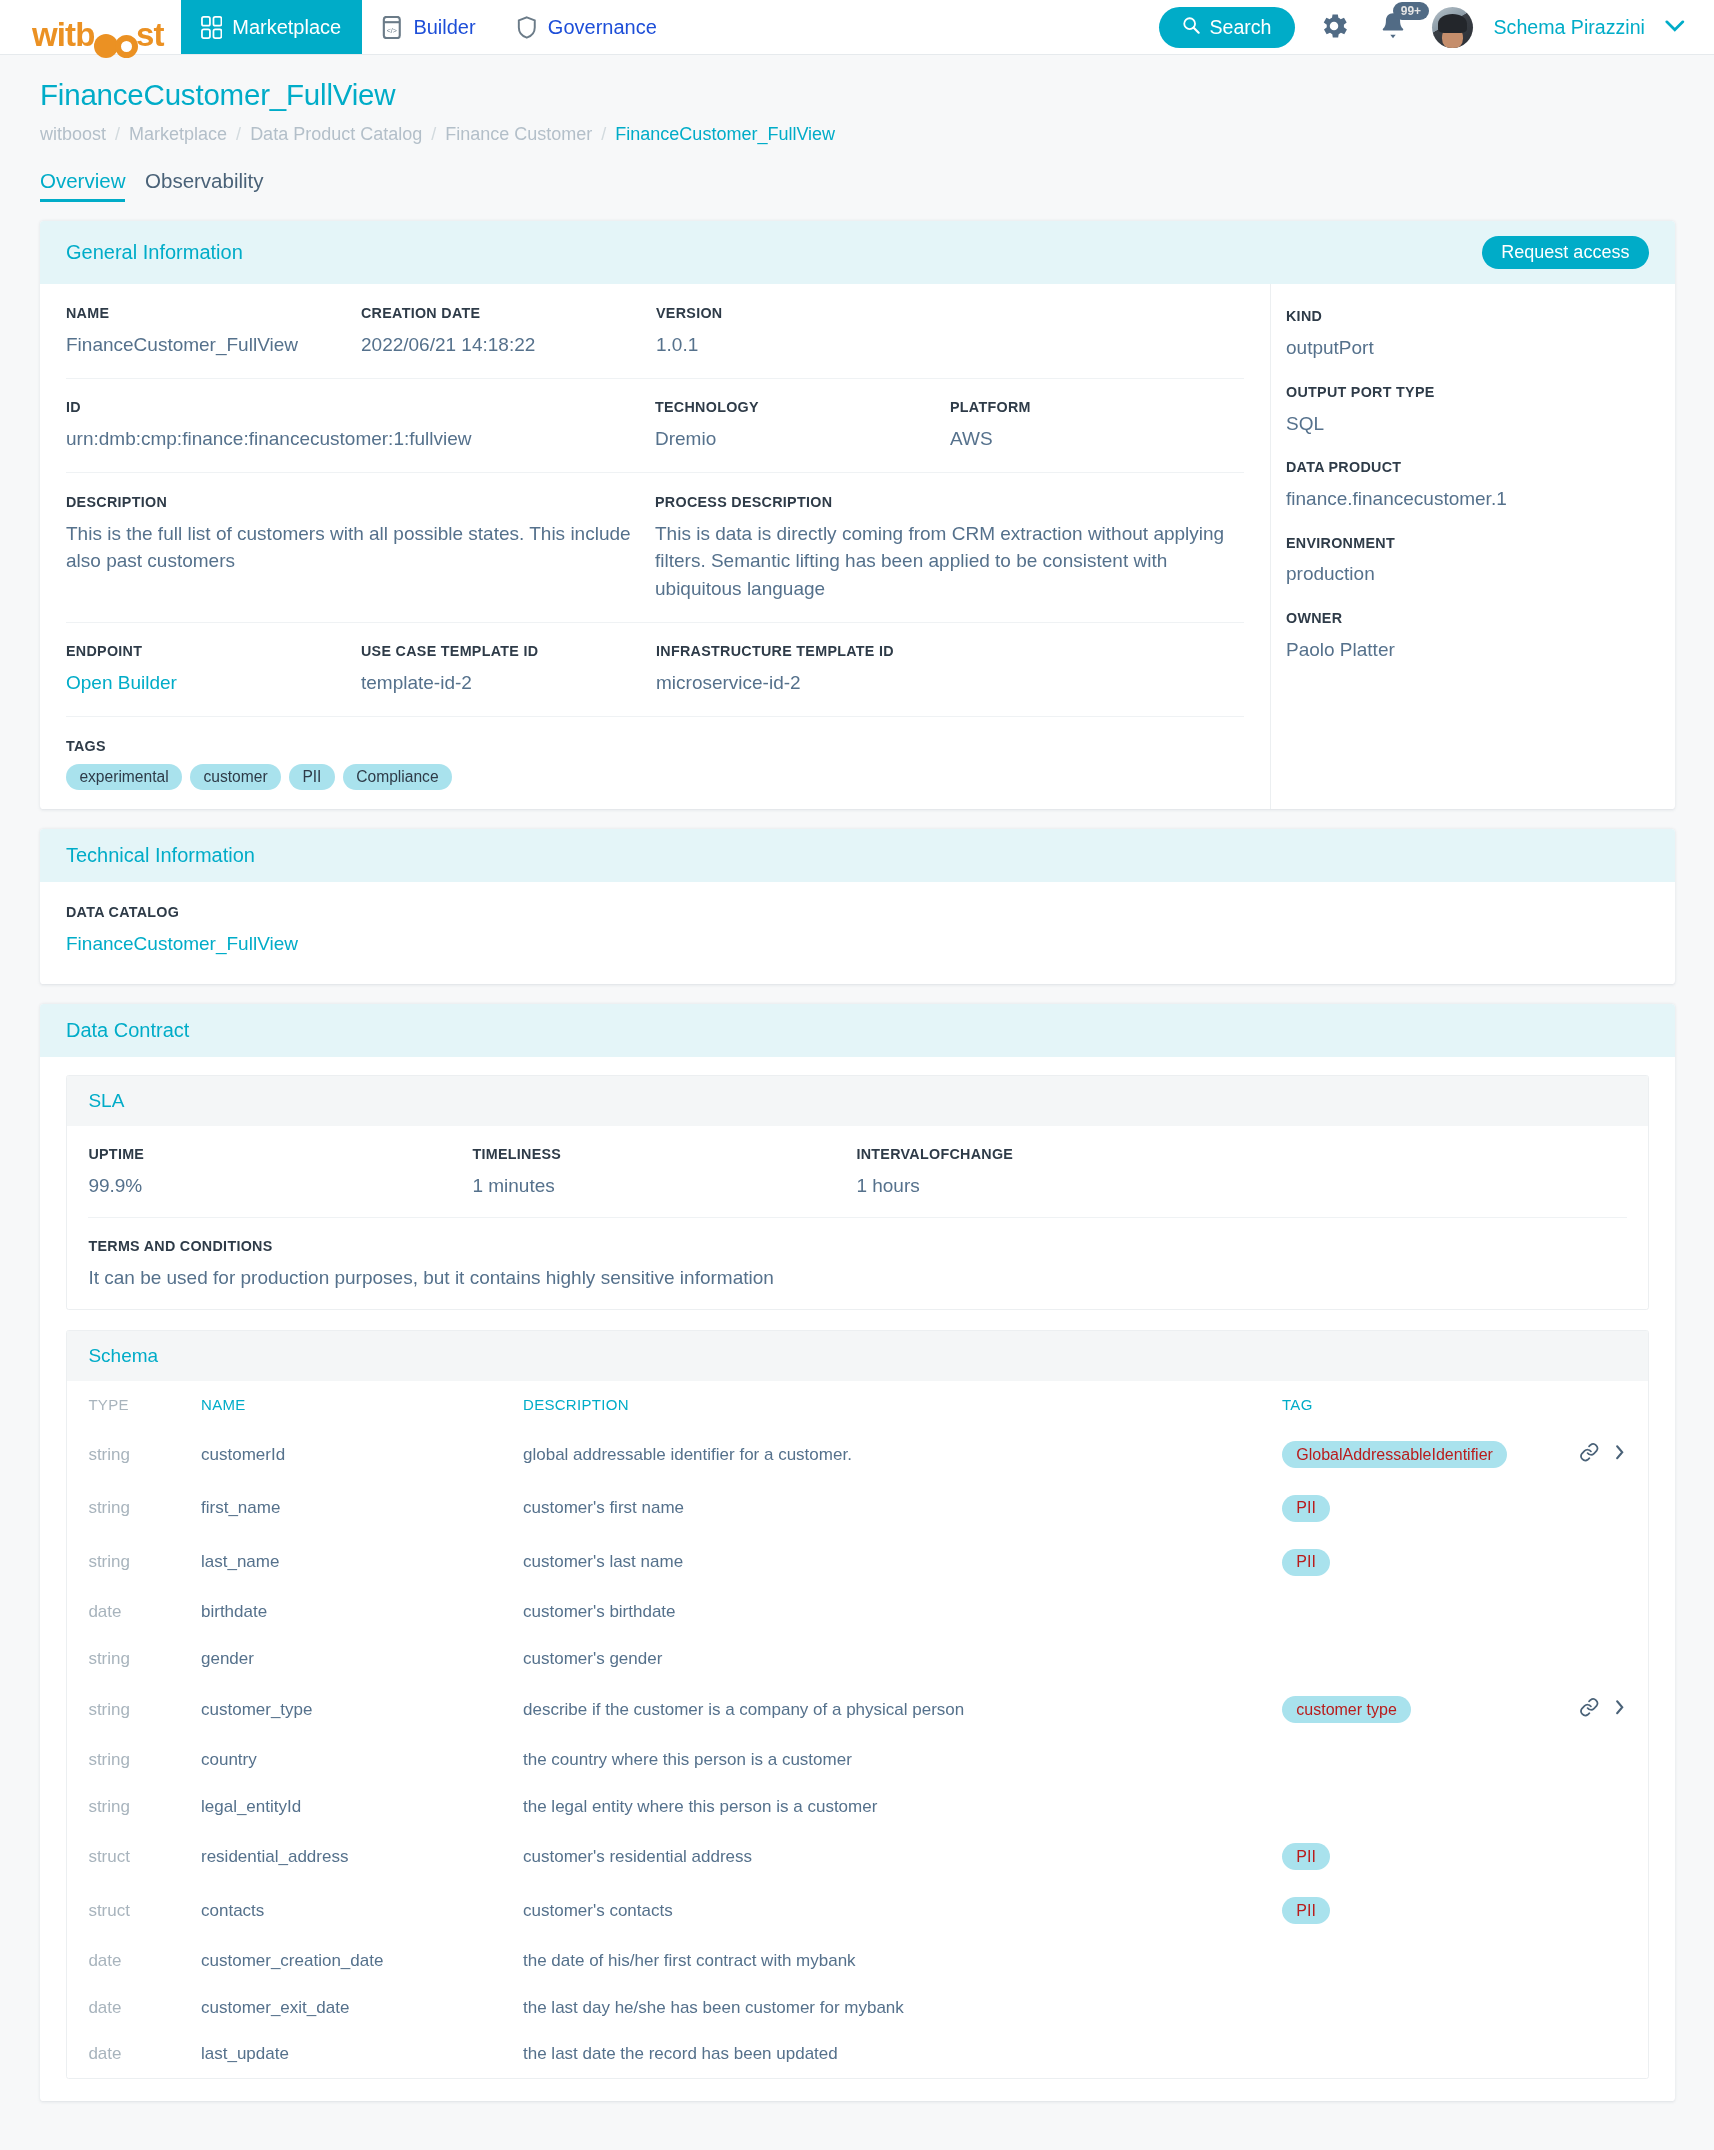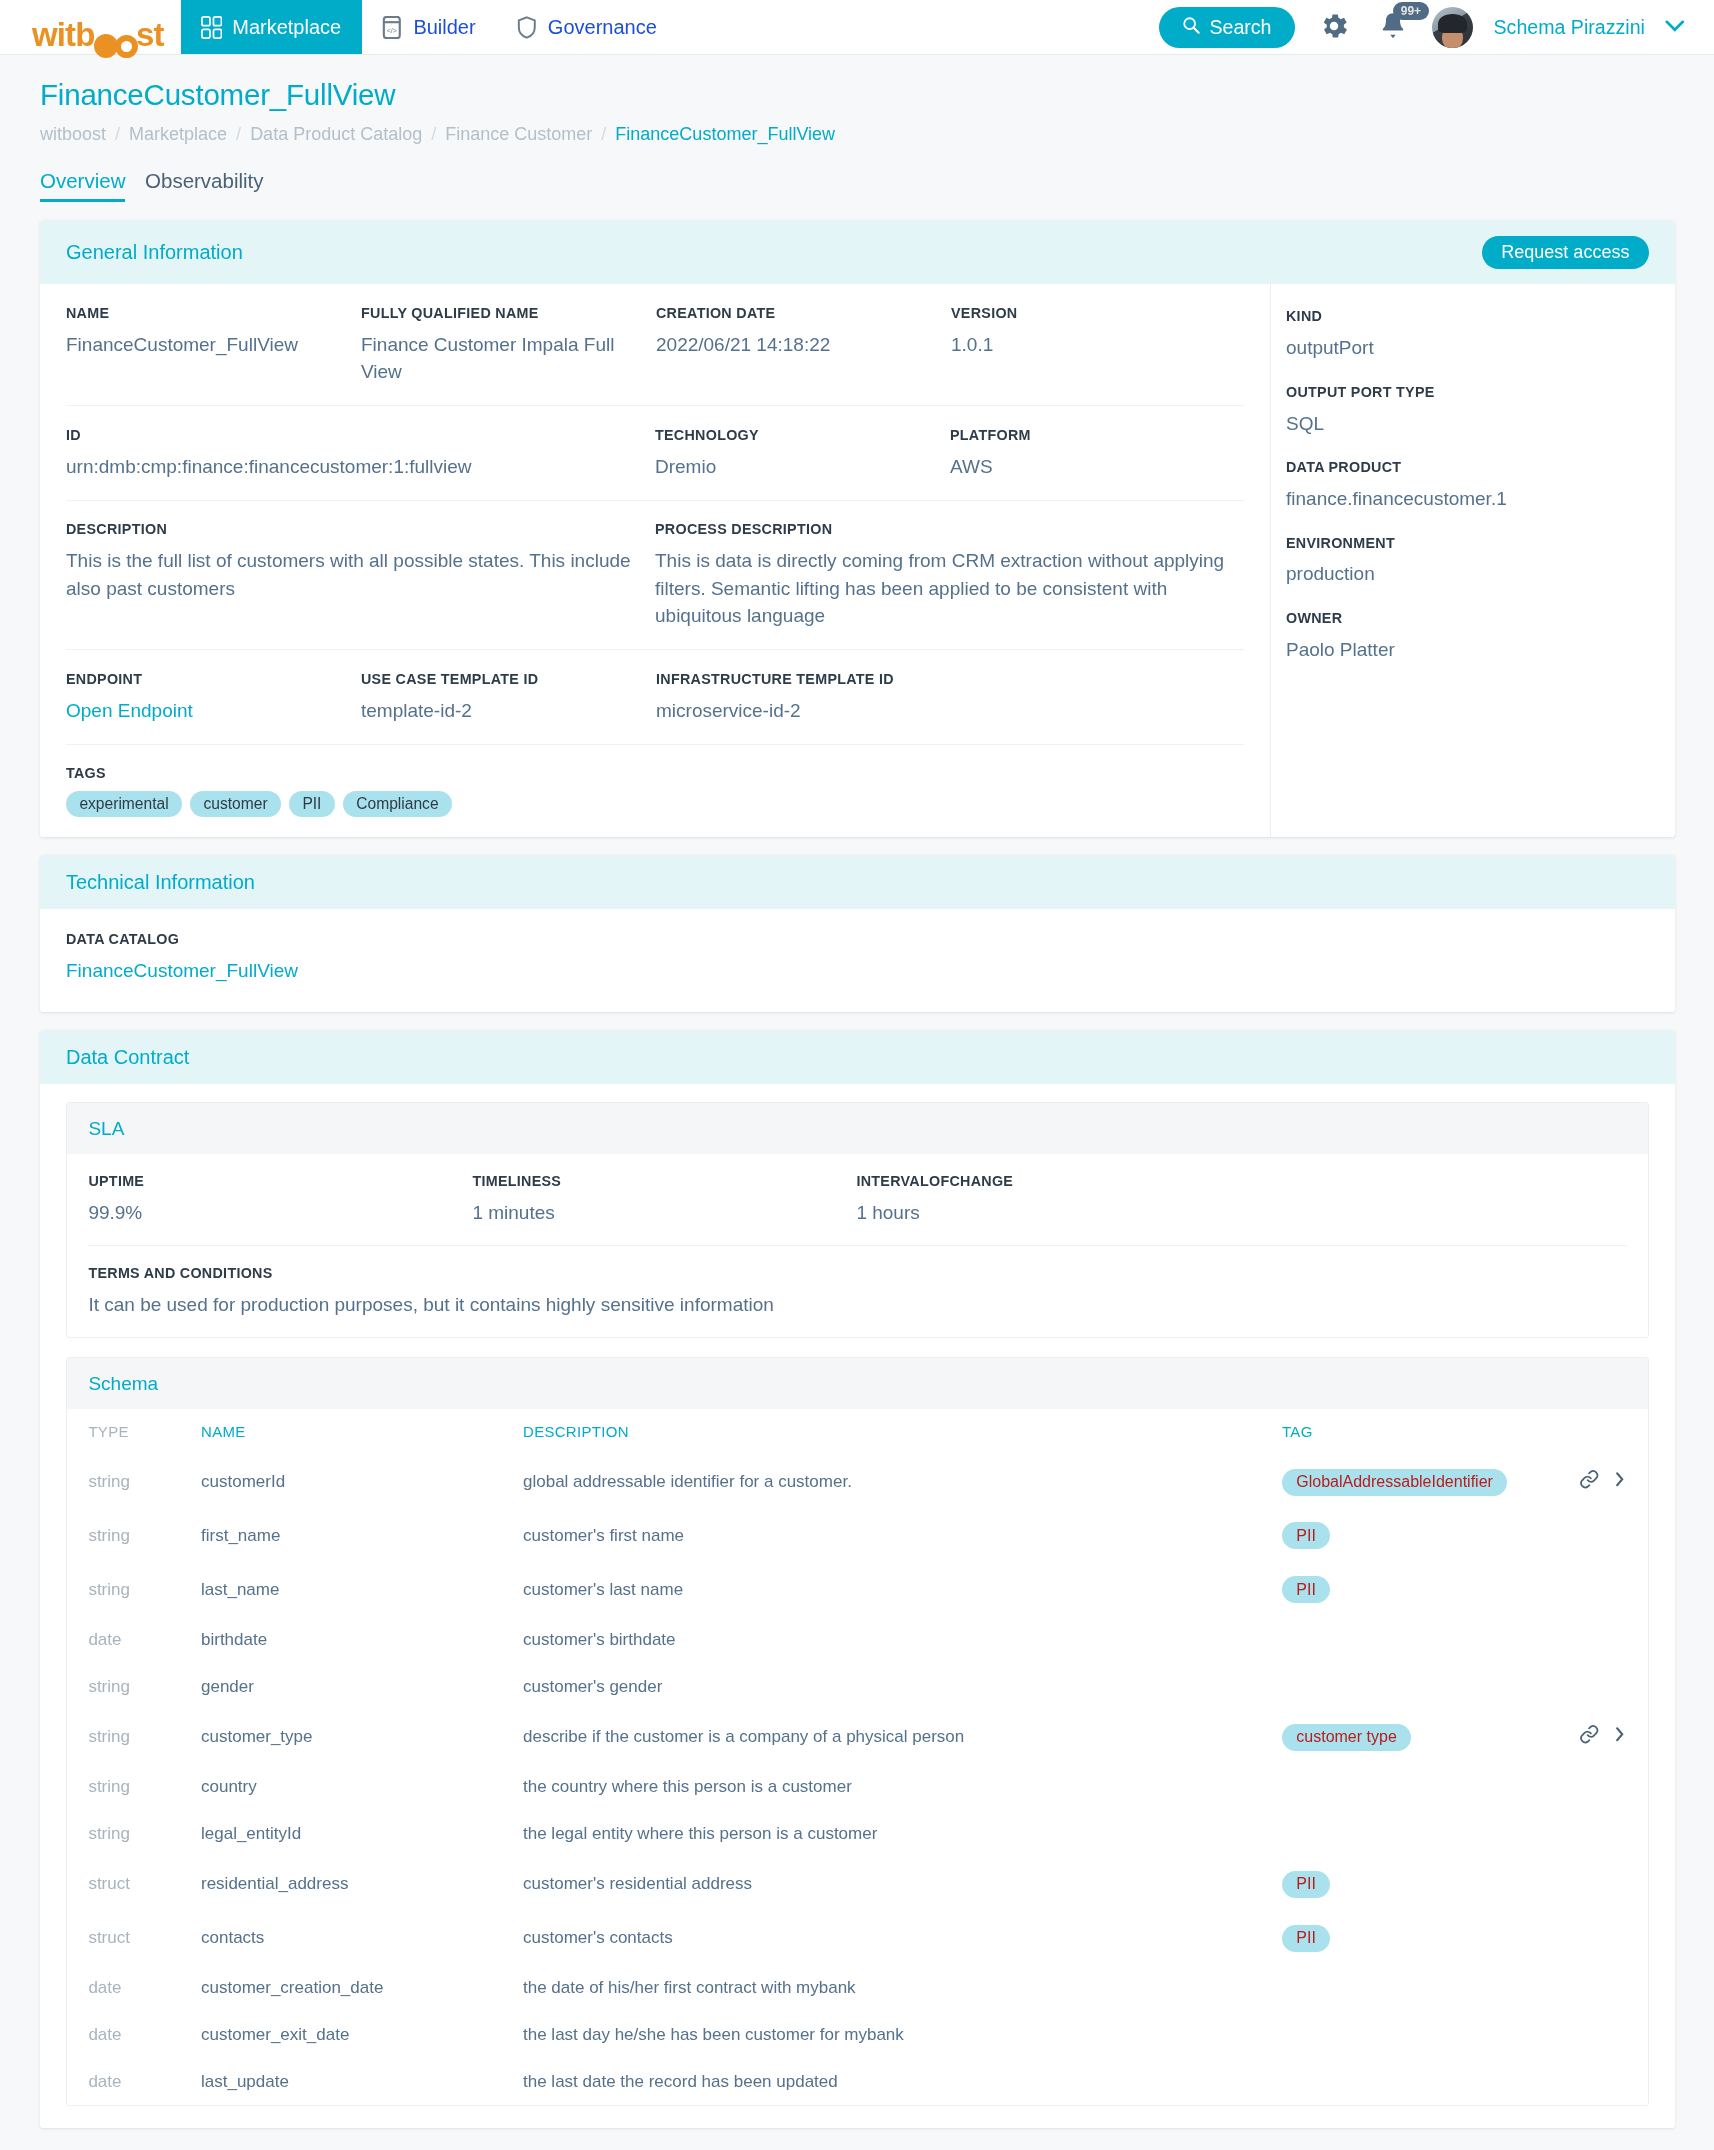--- a/index.html
+++ b/index.html
@@ -304,24 +304,20 @@
         <button class="reqbtn">Request access</button>
       </div>
       <div class="gi-body">
         <div class="gi-left">
 
           <div class="row">
             <div class="fld w-name">
               <div class="lbl">NAME</div>
               <div class="val">FinanceCustomer_FullView</div>
             </div>
-            <div class="fld w-fqn">
-              <div class="lbl">FULLY QUALIFIED NAME</div>
-              <div class="val">Finance Customer Impala Full View</div>
-            </div>
             <div class="fld w-date">
               <div class="lbl">CREATION DATE</div>
               <div class="val">2022/06/21 14:18:22</div>
             </div>
             <div class="fld w-ver">
               <div class="lbl">VERSION</div>
               <div class="val">1.0.1</div>
             </div>
           </div>
 
@@ -347,21 +343,21 @@
             </div>
             <div class="fld w-pdesc">
               <div class="lbl">PROCESS DESCRIPTION</div>
               <div class="val">This is data is directly coming from CRM extraction without applying filters. Semantic lifting has been applied to be consistent with ubiquitous language</div>
             </div>
           </div>
 
           <div class="row">
             <div class="fld w-ep">
               <div class="lbl">ENDPOINT</div>
-              <div class="val link">Open Endpoint</div>
+              <div class="val link">Open Builder</div>
             </div>
             <div class="fld w-uct">
               <div class="lbl">USE CASE TEMPLATE ID</div>
               <div class="val">template-id-2</div>
             </div>
             <div class="fld w-itid">
               <div class="lbl">INFRASTRUCTURE TEMPLATE ID</div>
               <div class="val">microservice-id-2</div>
             </div>
           </div>

